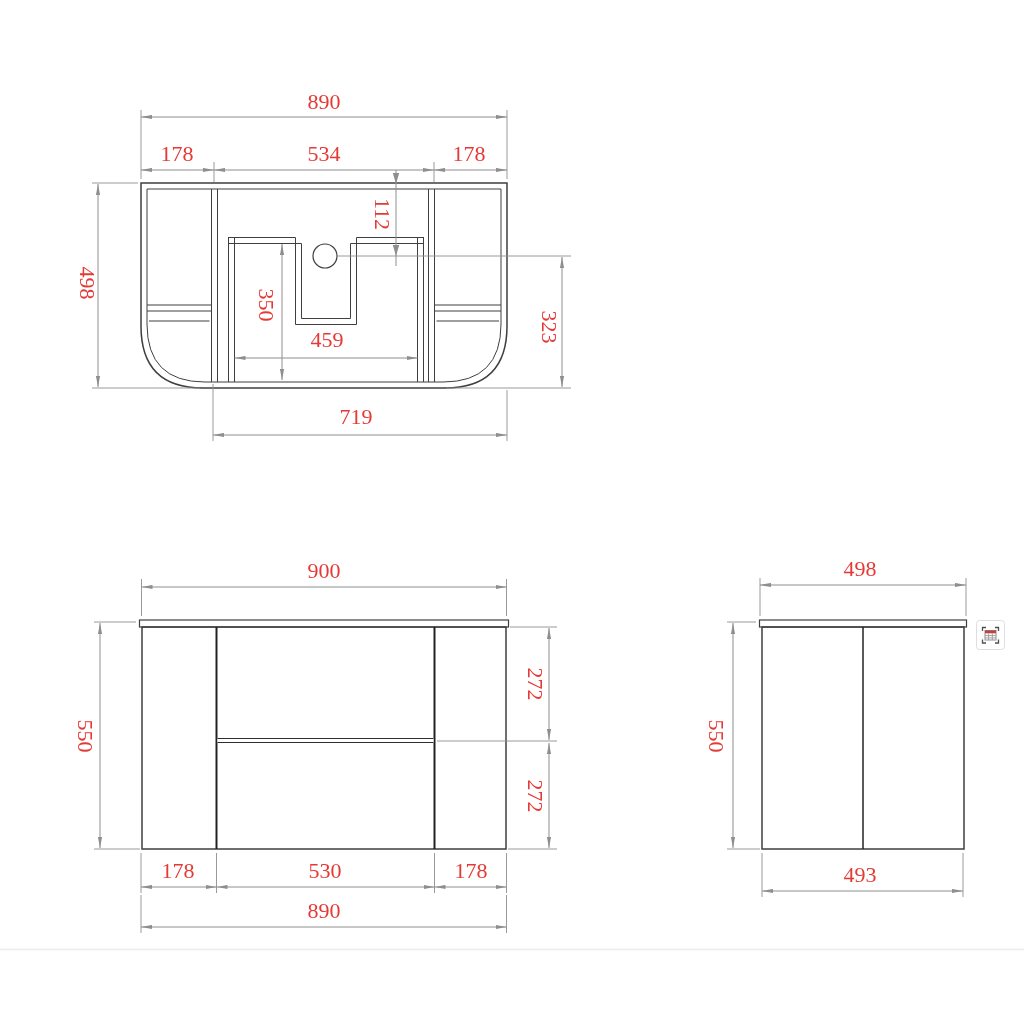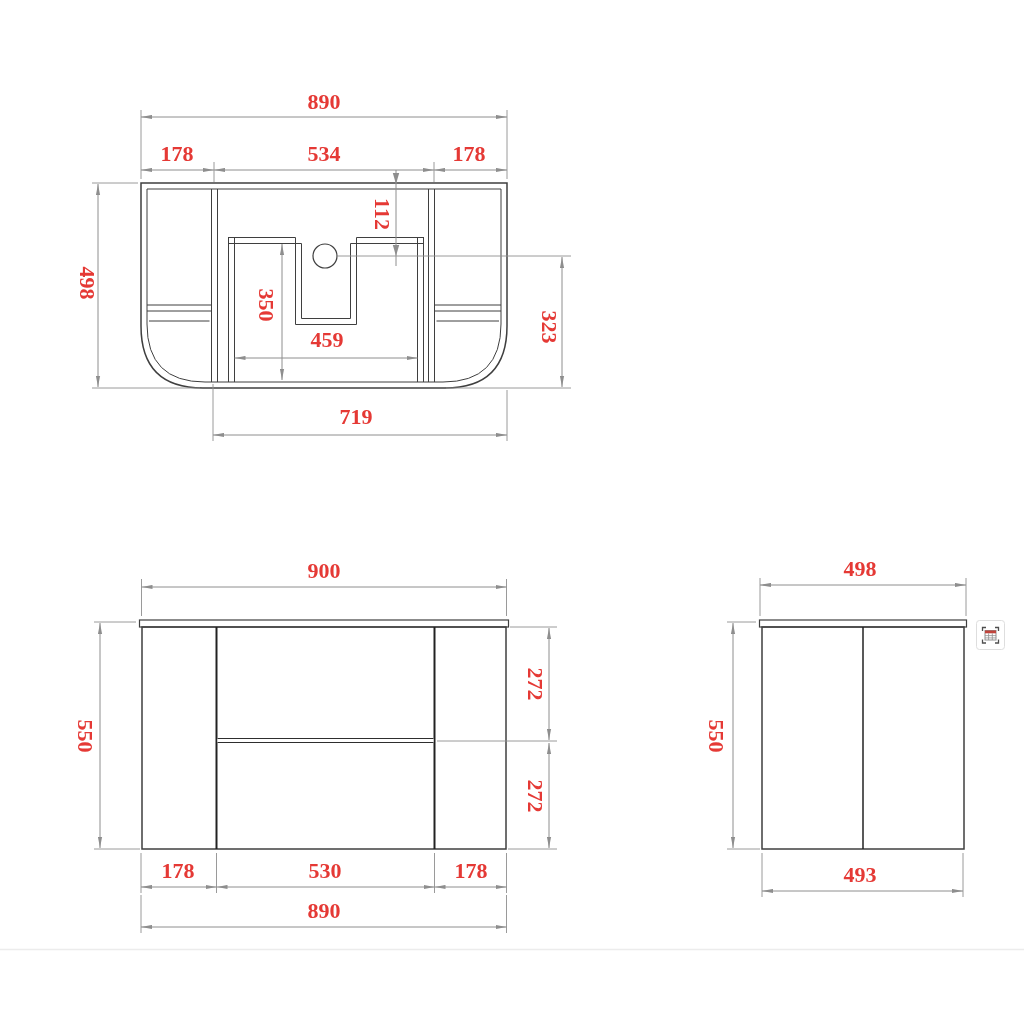--- a/index.html
+++ b/index.html
@@ -4,21 +4,21 @@
 <style>
   :root{
     --dimension-text:#e53935;
     --drawing-line:#3f3f3f;
     --dimension-line:#8e8e8e;
     --separator:#ececec;
     --icon-accent:#c0443c;
     --background:#ffffff;
   }
   html,body{margin:0;padding:0;background:var(--background);}
-  .page{width:1024px;height:1024px;position:relative;background:var(--background);overflow:hidden;font-weight:bold;}
+  .page{width:1024px;height:1024px;position:relative;background:var(--background);overflow:hidden;}
   svg{display:block;}
   .dimtxt{
     fill:var(--dimension-text);
     font-family:"Liberation Serif","DejaVu Serif",serif;
     font-size:22px;
   }
   .dl{stroke:var(--dimension-line);stroke-width:1;fill:none;}
   .ext{stroke:var(--dimension-line);stroke-width:0.9;fill:none;}
   .ol{stroke:var(--drawing-line);fill:none;}
   .w15{stroke-width:1.5;} .w12{stroke-width:1.2;} .w10{stroke-width:1;}

